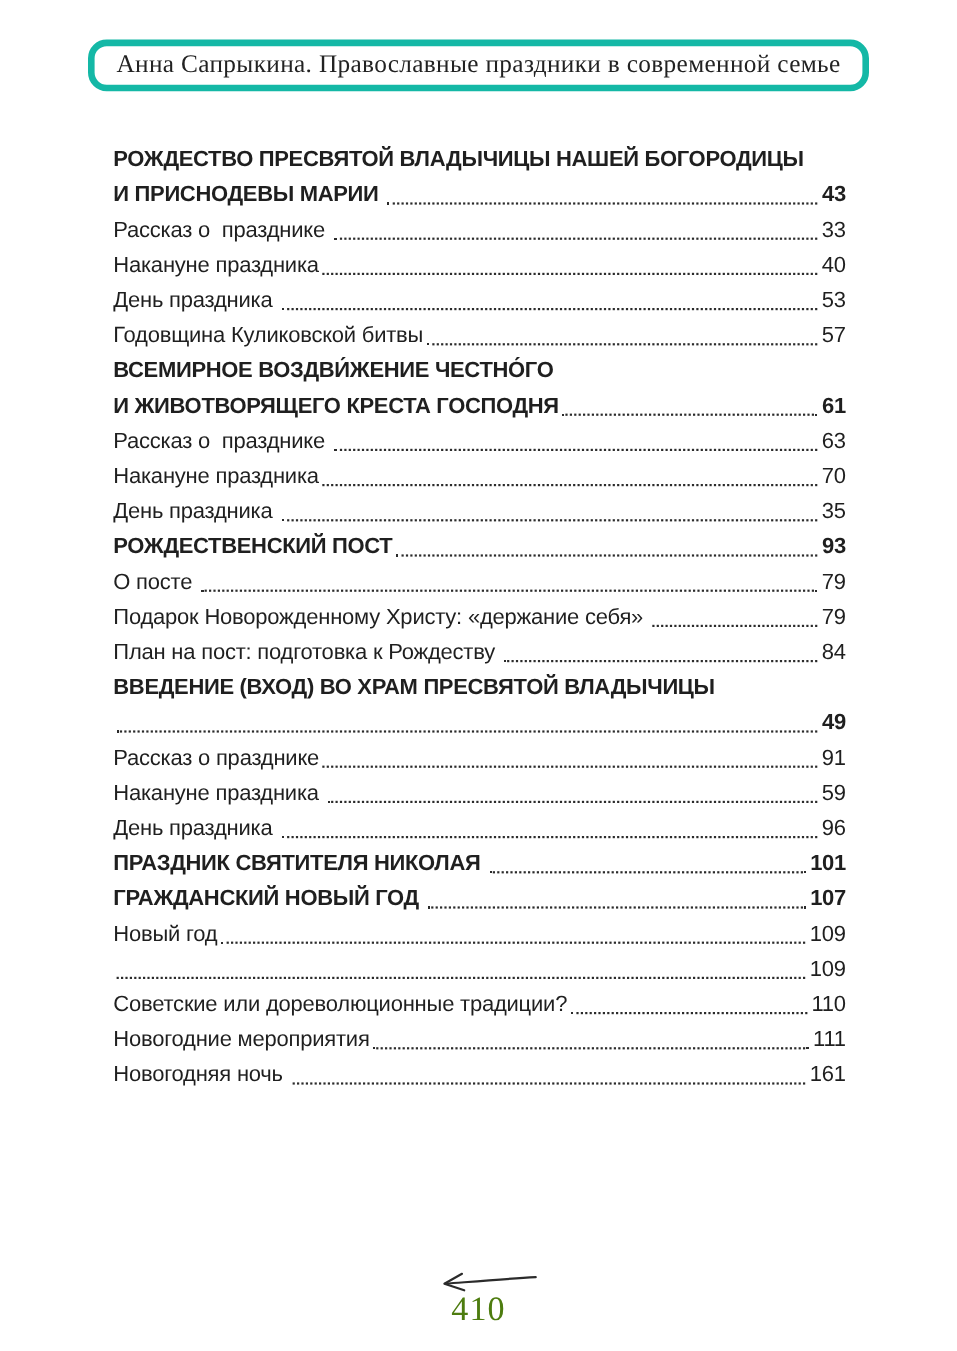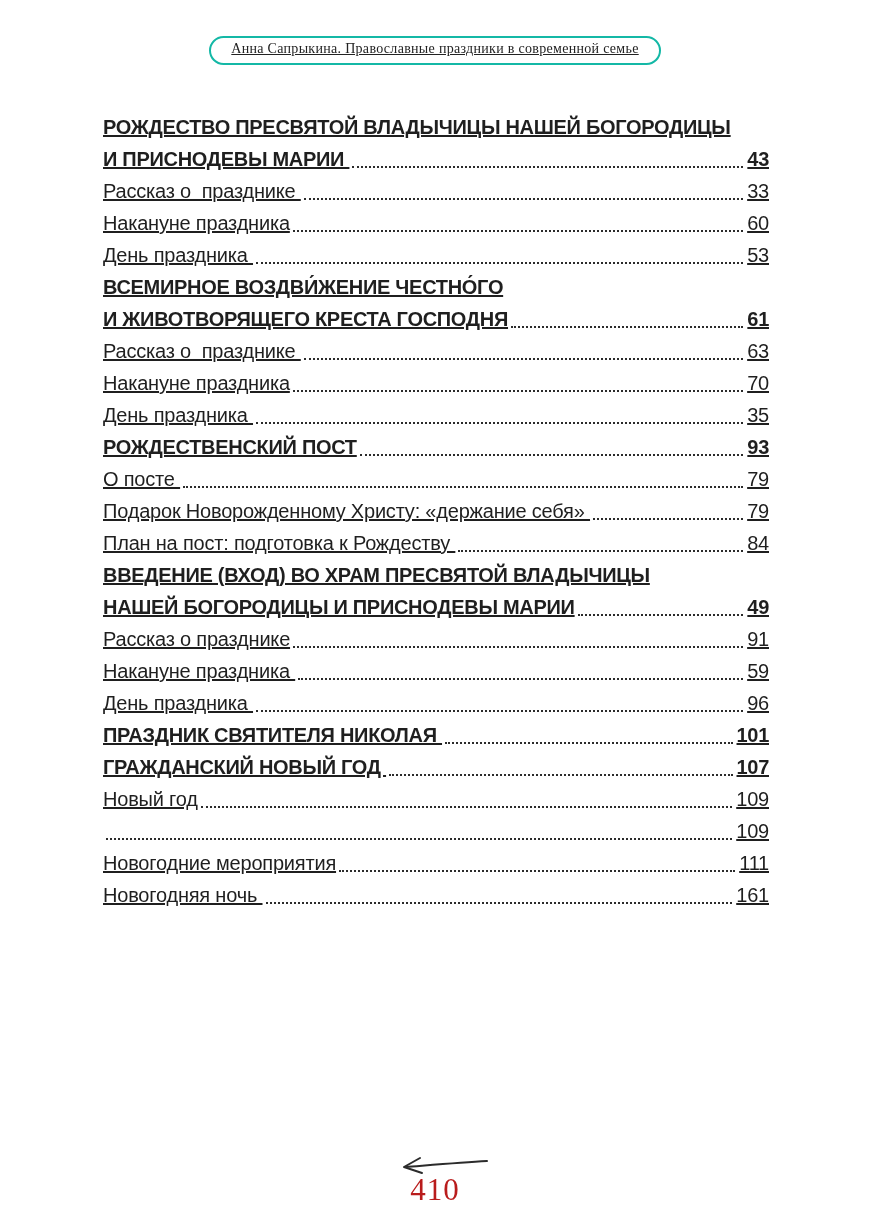--- a/index.html
+++ b/index.html
@@ -16,35 +16,33 @@
     color: #1f1f1f;
     overflow: hidden;
   }
   
   .header-wrap {
     padding-top: 36px;
     text-align: center;
   }
   .header-box {
     display: inline-block;
-    border: 2px solid #14b8a6;
+    border: 6px solid #14b8a6;
     border-radius: 17px;
     padding: 3px 20px 6px 20px;
     font-family: "Liberation Serif", serif;
-    font-size: 14px;
+    font-size: 23px;
     letter-spacing: 0.3px;
     color: #222222;
     white-space: nowrap;
-    text-decoration: underline;
   }
   
   .toc {
     width: 666px;
     margin: 46px 0 0 103px;
-    text-decoration: underline;
   }
   .toc-section { }
   .toc-section:first-child { margin-top: 0; }
   .toc-row {
     display: flex;
     align-items: flex-end;
     font-size: 20px;
     line-height: 32px;
     letter-spacing: -0.2px;
   }
@@ -72,21 +70,21 @@
     display: block;
     margin: 0 auto -4px auto;
     width: 92px;
     height: 26px;
     transform: translateX(10px);
   }
   .footer-page {
     font-family: "Liberation Serif", serif;
     font-size: 31px;
     letter-spacing: 1px;
-    color: #b91c1c;
+    color: #4d7c0f;
   }
 </style>
 </head>
 <body>
 
 <div class="page">
 
   <div class="header-wrap">
     <div class="header-box">Анна Сапрыкина. Православные праздники в современной семье</div>
   </div>
@@ -102,27 +100,32 @@
           <span class="toc-page">43</span>
         </div>
         <div class="toc-row">
           <span class="toc-label">Рассказ о  празднике </span>
           <span class="leader"></span>
           <span class="toc-page">33</span>
         </div>
         <div class="toc-row">
           <span class="toc-label">Накануне праздника</span>
           <span class="leader"></span>
-          <span class="toc-page">60</span>
+          <span class="toc-page">40</span>
         </div>
         <div class="toc-row">
           <span class="toc-label">День праздника </span>
           <span class="leader"></span>
           <span class="toc-page">53</span>
         </div>
+        <div class="toc-row">
+          <span class="toc-label">Годовщина Куликовской битвы</span>
+          <span class="leader"></span>
+          <span class="toc-page">57</span>
+        </div>
       </section>
       <section class="toc-section">
         <div class="toc-row bold">
           <span class="toc-label">ВСЕМИРНОЕ ВОЗДВИ́ЖЕНИЕ ЧЕСТНО́ГО</span>
         </div>
         <div class="toc-row bold">
           <span class="toc-label">И ЖИВОТВОРЯЩЕГО КРЕСТА ГОСПОДНЯ</span>
           <span class="leader"></span>
           <span class="toc-page">61</span>
         </div>
@@ -162,21 +165,20 @@
           <span class="toc-label">План на пост: подготовка к Рождеству </span>
           <span class="leader"></span>
           <span class="toc-page">84</span>
         </div>
       </section>
       <section class="toc-section">
         <div class="toc-row bold">
           <span class="toc-label">ВВЕДЕНИЕ (ВХОД) ВО ХРАМ ПРЕСВЯТОЙ ВЛАДЫЧИЦЫ</span>
         </div>
         <div class="toc-row bold">
-          <span class="toc-label">НАШЕЙ БОГОРОДИЦЫ И ПРИСНОДЕВЫ МАРИИ</span>
           <span class="leader"></span>
           <span class="toc-page">49</span>
         </div>
         <div class="toc-row">
           <span class="toc-label">Рассказ о празднике</span>
           <span class="leader"></span>
           <span class="toc-page">91</span>
         </div>
         <div class="toc-row">
           <span class="toc-label">Накануне праздника </span>
@@ -203,20 +205,25 @@
           <span class="toc-page">107</span>
         </div>
         <div class="toc-row">
           <span class="toc-label">Новый год</span>
           <span class="leader"></span>
           <span class="toc-page">109</span>
         </div>
         <div class="toc-row">
           <span class="leader"></span>
           <span class="toc-page">109</span>
+        </div>
+        <div class="toc-row">
+          <span class="toc-label">Советские или дореволюционные традиции?</span>
+          <span class="leader"></span>
+          <span class="toc-page">110</span>
         </div>
         <div class="toc-row">
           <span class="toc-label">Новогодние мероприятия</span>
           <span class="leader"></span>
           <span class="toc-page">111</span>
         </div>
         <div class="toc-row">
           <span class="toc-label">Новогодняя ночь </span>
           <span class="leader"></span>
           <span class="toc-page">161</span>

